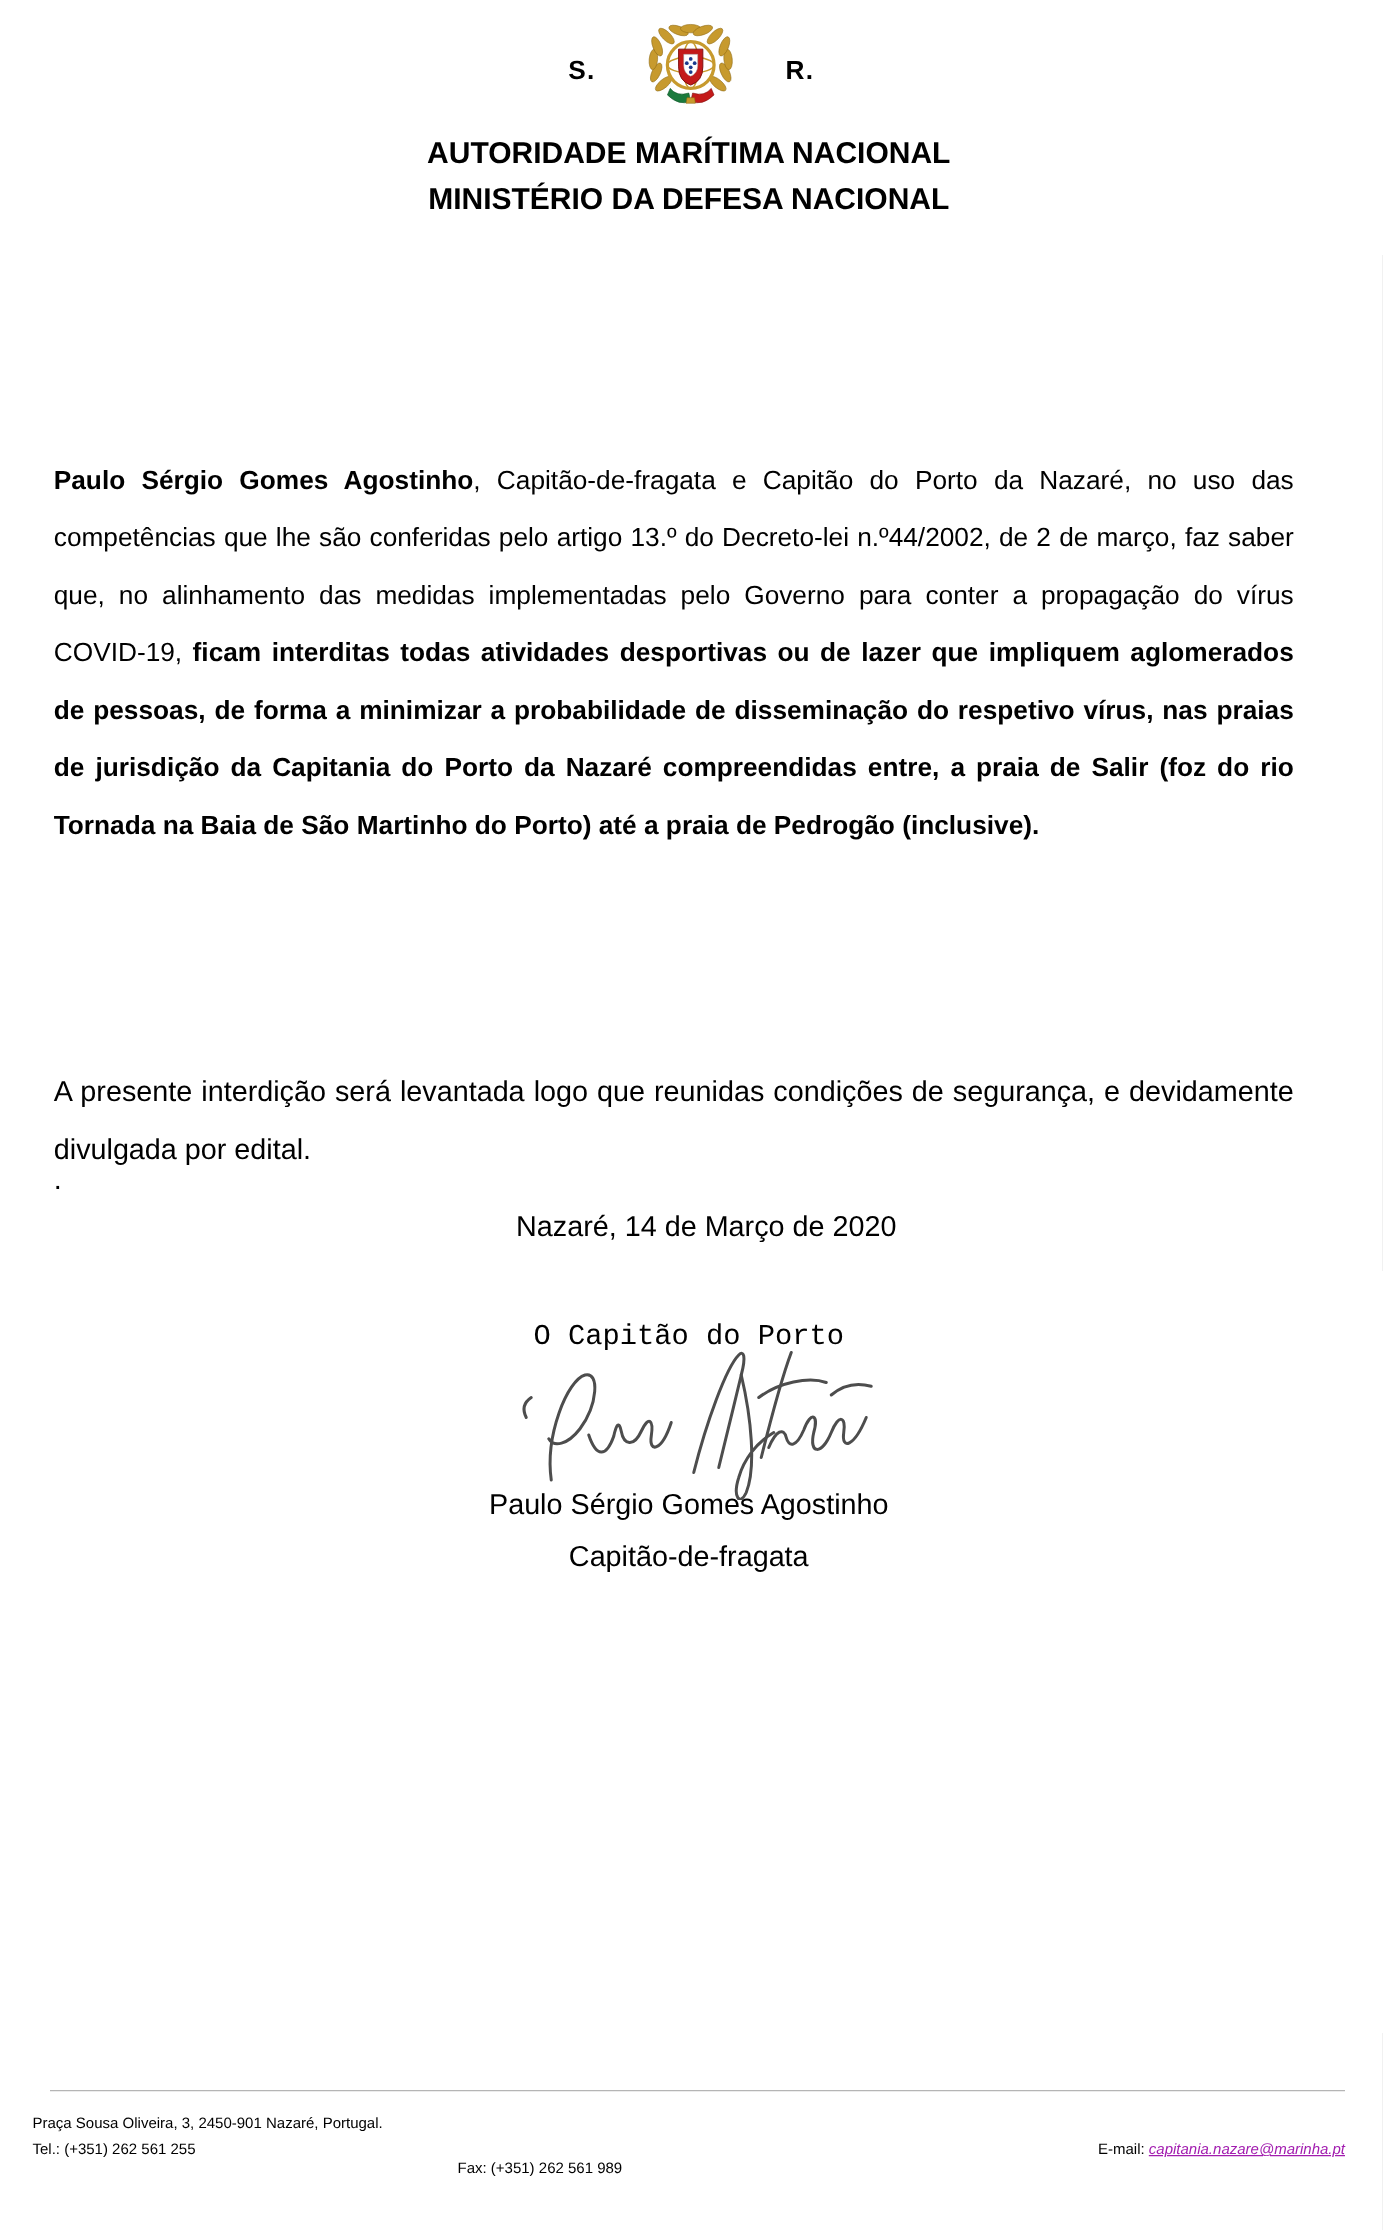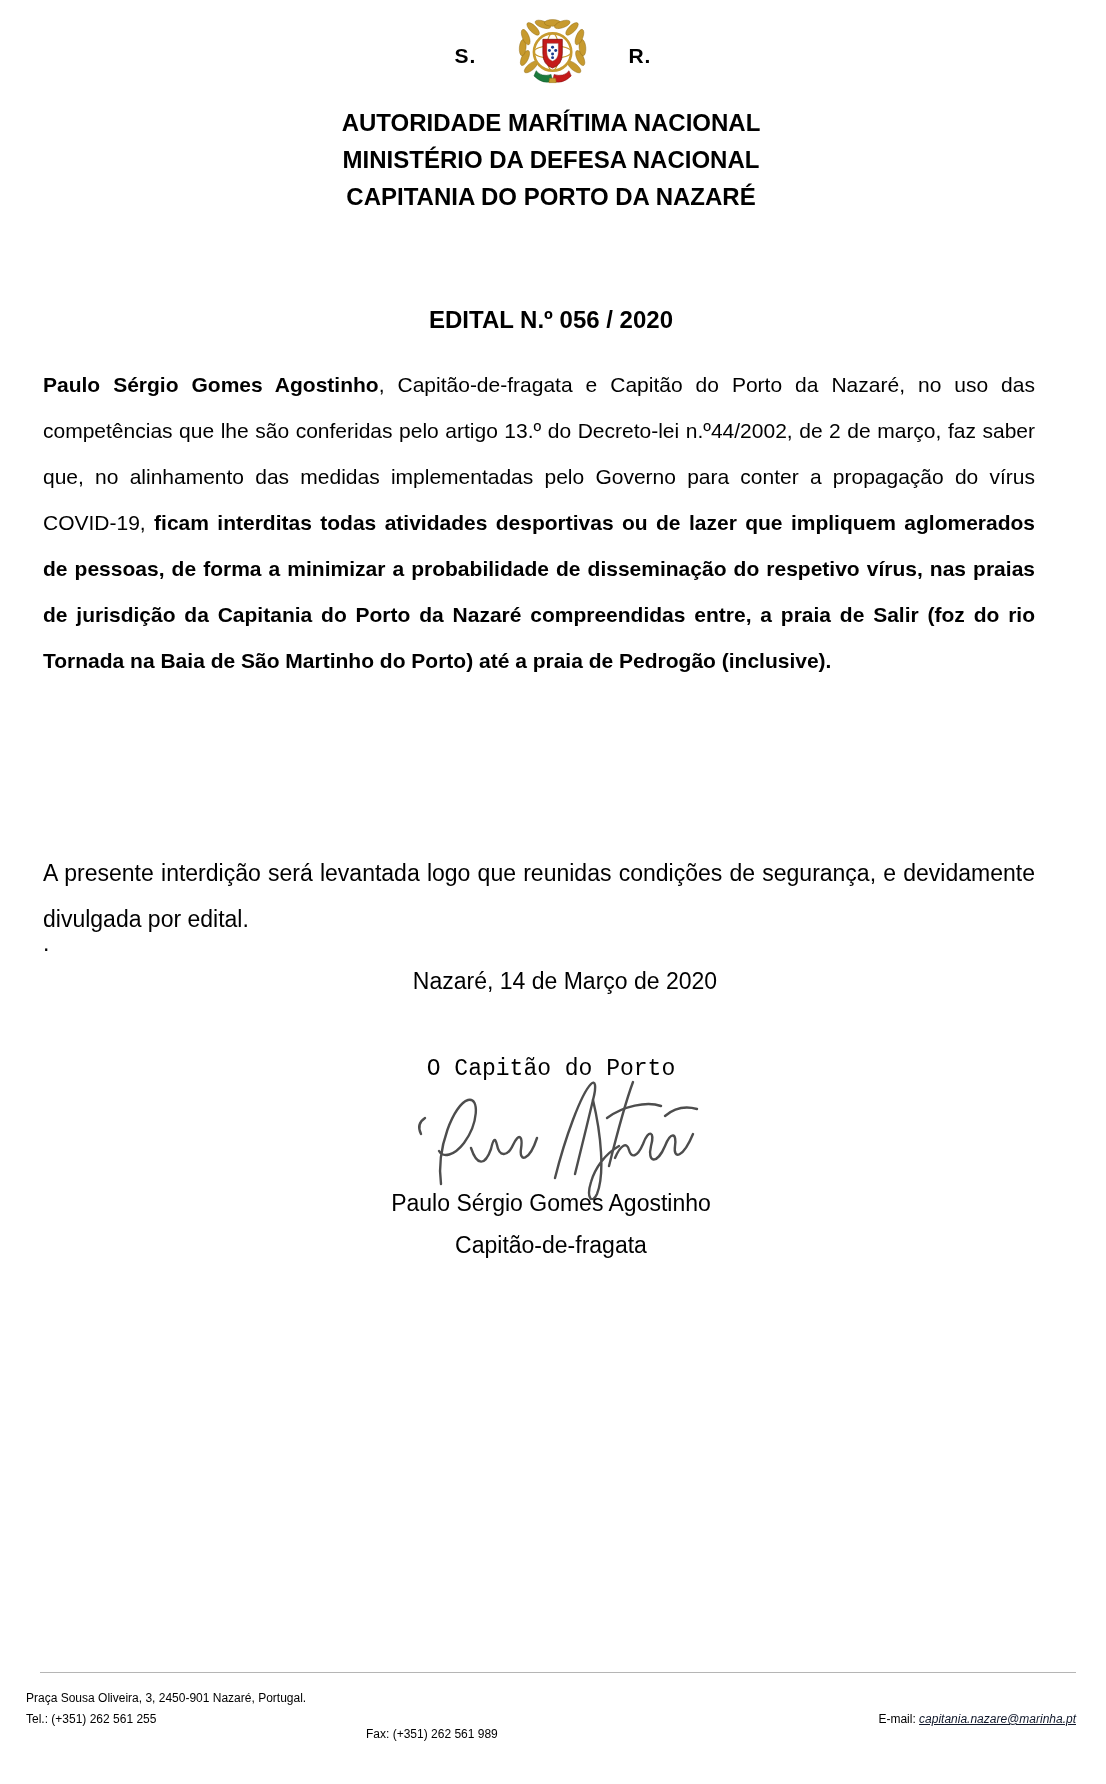--- a/index.html
+++ b/index.html
@@ -69,21 +69,21 @@
     border-top:1px solid #b5b5b5;
   }
   .footer {
     position:absolute; top:1688px; left:26px; right:30px;
     font-size:12px; line-height:21px;
   }
   .footer-row { position:relative; height:21px;text-decoration:underline; }
   .footer-tel  { position:absolute; left:0; }
   .footer-fax  { position:absolute; left:340px;margin-top:15px; }
   .footer-mail { position:absolute; right:0; }
-  .email-link  { color:#0f172a; font-style:italic; text-decoration:underline; cursor:pointer; }
+  .email-link  { color:#a21caf; font-style:italic; text-decoration:underline; cursor:pointer; }
 </style>
 </head>
 <body>
 
 <div class="page">
 
   <div class="crest-row">
     <span class="crest-initial left">S.</span>
     <span>
       <svg width="112" height="92" viewBox="0 0 150 100">
@@ -124,24 +124,22 @@
         <path d="M100,74 q-12,12 -25,7 l2,-9 q13,4 20,-5 z" fill="#C41A1A" stroke="#7a0f0f" stroke-width="0.6"></path>
         <path d="M71,77 h8 l1,6 h-10 z" fill="#C79A2E" stroke="#8f6a14" stroke-width="0.6"></path>
       </svg>
     </span>
     <span class="crest-initial right">R.</span>
   </div>
 
   <div class="org-block">
     <div>AUTORIDADE MARÍTIMA NACIONAL</div>
     <div>MINISTÉRIO DA DEFESA NACIONAL</div>
-    <div>CAPITANIA DO PORTO DA NAZARÉ</div>
   </div>
 
-  <div class="doc-title">EDITAL N.º 056 / 2020</div>
 
   <p class="body-par1"><span class="bold">Paulo Sérgio Gomes Agostinho</span><span>, Capitão-de-fragata e Capitão do Porto da Nazaré, no uso das competências que lhe são conferidas pelo artigo 13.º do Decreto-lei n.º44/2002, de 2 de março, faz saber que, no alinhamento das medidas implementadas pelo Governo para conter a propagação do vírus COVID-19, </span><span class="bold">ficam interditas todas atividades desportivas ou de lazer que impliquem aglomerados de pessoas, de forma a minimizar a probabilidade de disseminação do respetivo vírus, nas praias de jurisdição da Capitania do Porto da Nazaré compreendidas entre, a praia de Salir (foz do rio Tornada na Baia de São Martinho do Porto) até a praia de Pedrogão (inclusive).</span></p>
 
   <p class="body-par2">A presente interdição será levantada logo que reunidas condições de segurança, e devidamente divulgada por edital.</p>
 
   <div class="stray-dot">.</div>
 
   <div class="date-line">Nazaré, 14 de Março de 2020</div>
 
   <div class="sig-role">O Capitão do Porto</div>

